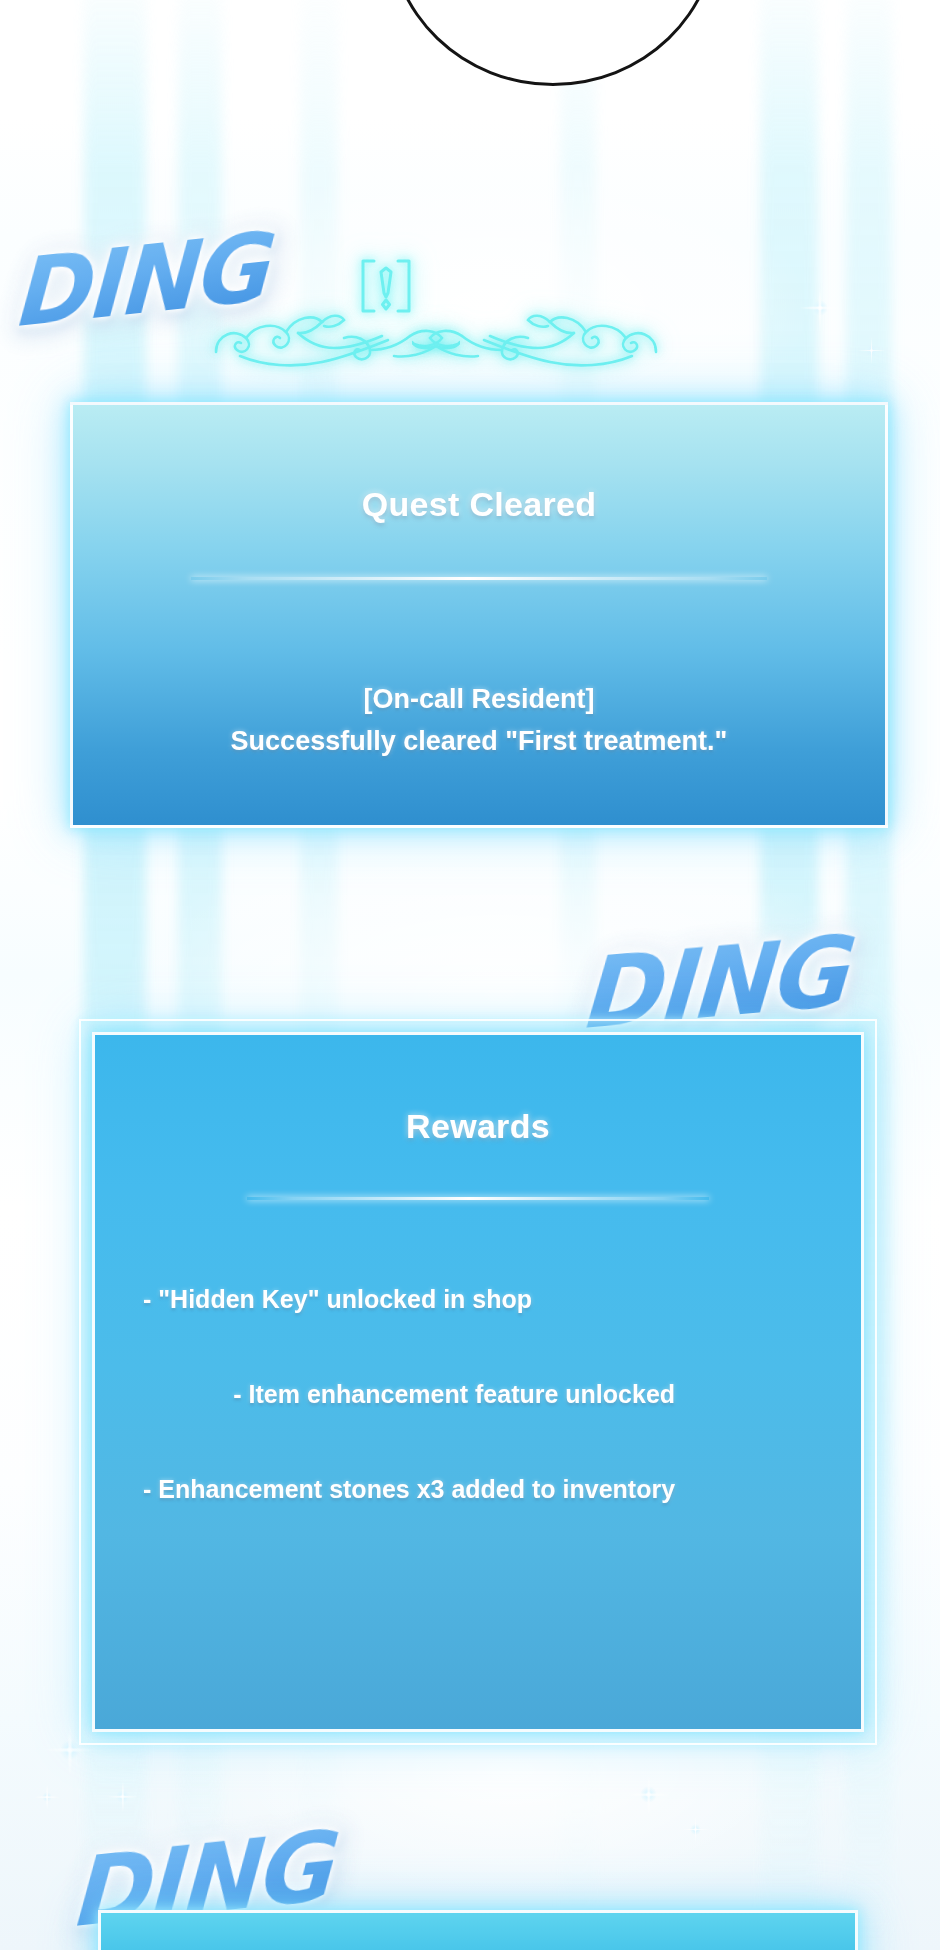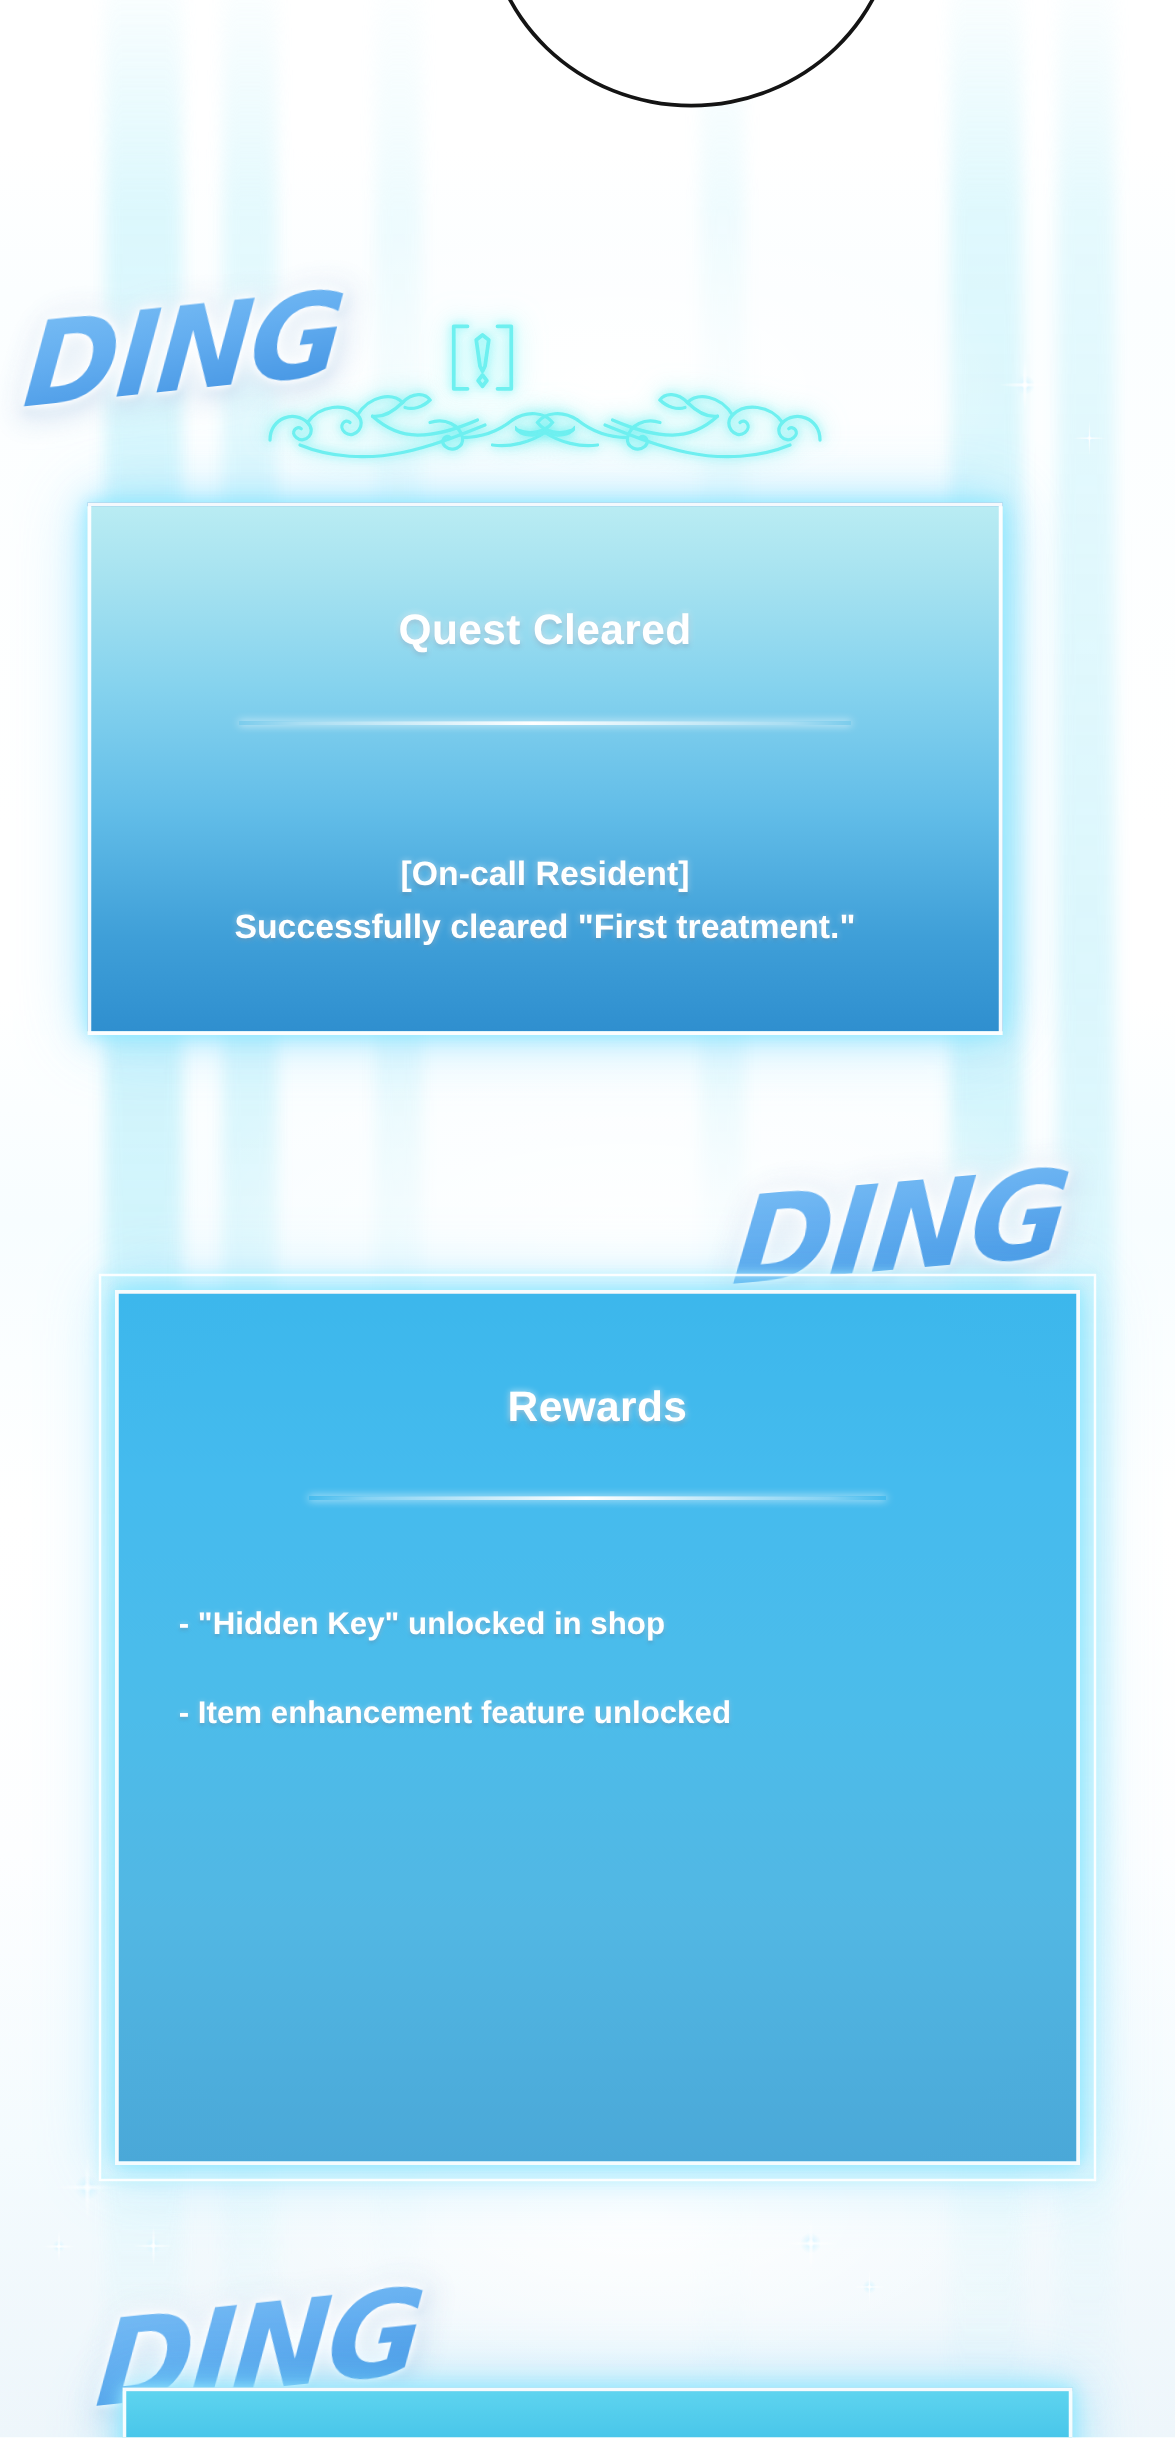--- a/index.html
+++ b/index.html
@@ -195,21 +195,21 @@
   }
 
   .reward-list {
     position:absolute;
     color:#ffffff;
     font-weight:700;
     font-size:25px;
     text-shadow: 0 0 4px rgba(255,255,255,0.45), 0 2px 3px rgba(20,90,140,0.4);
   }
   .reward-item { white-space:nowrap; }
-  .reward-item + .reward-item { margin-top:42px;text-align:right; }
+  .reward-item + .reward-item { margin-top:66px;text-align:right; }
 </style>
 </head>
 <body>
 
 <div id="stage">
 
   <div class="rays">
     <div class="ray" style="left:84px;  width:62px;  opacity:.85;"></div>
     <div class="ray" style="left:178px; width:44px;  opacity:.65;"></div>
     <div class="ray" style="left:300px; width:38px;  opacity:.40;"></div>
@@ -268,21 +268,21 @@
       <path d="M30 56 C54 66, 84 68, 112 62 C136 57, 158 48, 178 40"></path>
       <path d="M112 22 C120 14, 130 14, 134 20 C128 26, 120 28, 114 26"></path>
       <path d="M134 38 C146 34, 158 40, 160 50 C161 58, 152 62, 146 57 C142 53, 146 47, 150 50"></path>
       <path d="M160 50 C176 50, 190 44, 200 36"></path>
       <path d="M184 56 C198 58, 214 54, 226 46"></path>
       <path d="M200 36 C212 28, 226 30, 232 38 C226 46, 214 48, 204 44"></path>
       <path d="M226 46 C236 50, 246 48, 250 42"></path>
     </svg>
   </div>
 
-  <div class="panel panel-quest" style="left:70px; top:402px; width:732px; height:426px;">
+  <div class="panel panel-quest" style="left:70px; top:402px; width:818px; height:426px;">
     <div class="panel-title" style="top:80px;">Quest Cleared</div>
 
     <div class="panel-divider" style="left:118px; right:118px; top:172px;"></div>
 
     <div class="panel-body" style="top:230px;margin-top:43px;">
       <div>[On-call Resident]</div>
       <div>Successfully cleared "First treatment."</div>
     </div>
   </div>
 
@@ -290,20 +290,21 @@
 
   <div class="panel panel-rewards" style="left:92px; top:1032px; width:772px; height:700px;">
 
     <div class="panel-title" style="top:72px;">Rewards</div>
 
     <div class="panel-divider" style="left:152px; right:152px; top:162px;"></div>
 
     <div class="reward-list" style="left:48px; top:250px;">
       <div class="reward-item">- "Hidden Key" unlocked in shop</div>
       <div class="reward-item">- Item enhancement feature unlocked</div>
+      <div class="reward-item">- Enhancement stones x3 added to inventory</div>
     </div>
 
     <div class="panel-inner-frame" style="left:-16px; top:-16px; right:-16px; bottom:-16px;"></div>
   </div>
 
   <div class="ding" style="left:78px; top:1838px; font-size:94px; transform:rotate(-6deg) skewX(-11deg);">DING</div>
 
   <div class="panel panel-bottom" style="left:98px; top:1910px; width:760px; height:120px;">
     <div class="panel-title" style="top:24px;"></div>
   </div>

